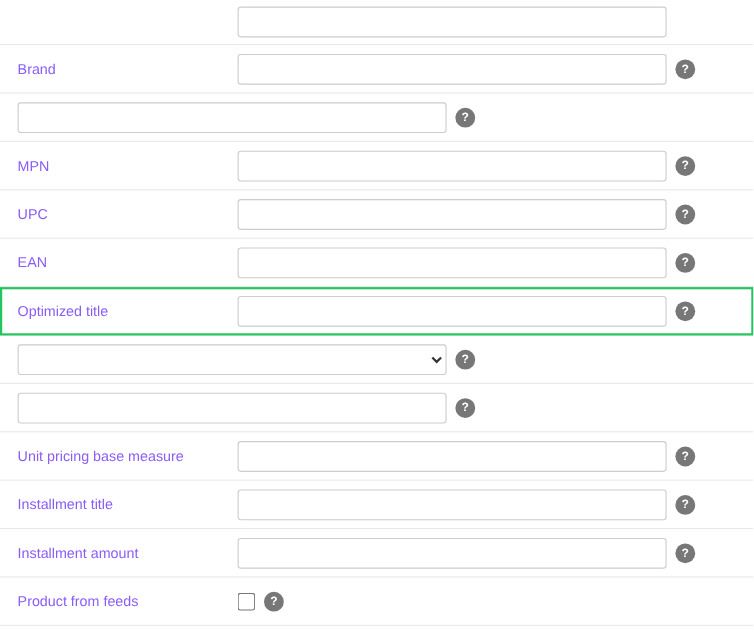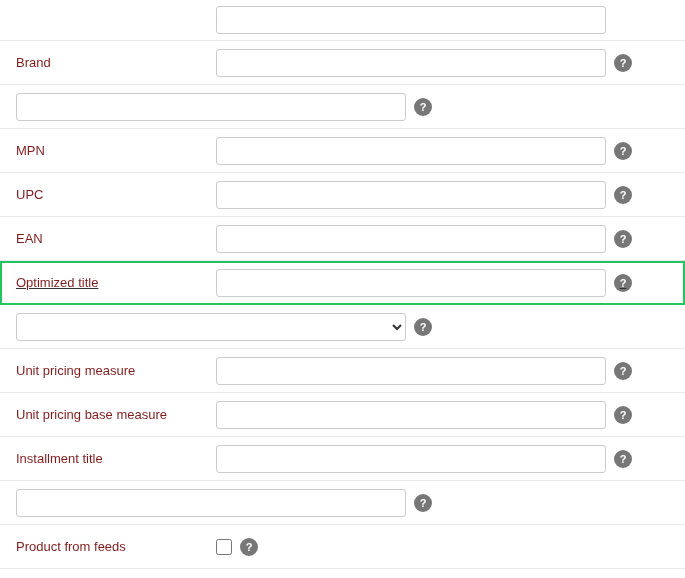--- a/index.html
+++ b/index.html
@@ -12,26 +12,25 @@
     .form-row {
       border-bottom: 1px solid #e8e8e8;
       display: flex;
       align-items: center;
       min-height: 44px;
       padding: 6px 16px;
     }
     .form-row.highlighted {
       outline: 2px solid #22c55e;
       outline-offset: -2px;
-      text-decoration: underline;
     }
     .form-label {
       width: 200px;
       min-width: 160px;
-      color: #7f1d1d;
+      color: #8b5cf6;
       font-size: 13px;
       flex-shrink: 0;
     }
     .form-field {
       flex: 1;
       display: flex;
       align-items: center;
       gap: 8px;
     }
     .form-input {
@@ -150,21 +149,20 @@
         <option value=""></option>
         <option value="new">New</option>
         <option value="used">Used</option>
         <option value="refurbished">Refurbished</option>
       </select>
       <span class="help-icon">?</span>
     </div>
   </div>
 
   <div class="form-row">
-    <div class="form-label">Unit pricing measure</div>
     <div class="form-field">
       <input type="text" class="form-input" value="" style="">
       <span class="help-icon">?</span>
     </div>
   </div>
 
   <div class="form-row">
     <div class="form-label">Unit pricing base measure</div>
     <div class="form-field">
       <input type="text" class="form-input" value="" style="">
@@ -174,20 +172,21 @@
 
   <div class="form-row">
     <div class="form-label">Installment title</div>
     <div class="form-field">
       <input type="text" class="form-input" value="" style="">
       <span class="help-icon">?</span>
     </div>
   </div>
 
   <div class="form-row">
+    <div class="form-label">Installment amount</div>
     <div class="form-field">
       <input type="text" class="form-input" value="" style="">
       <span class="help-icon">?</span>
     </div>
   </div>
 
   <div class="form-row">
     <div class="form-label">Product from feeds</div>
     <div class="form-field">
       <input type="checkbox" class="checkbox-input" style="">

